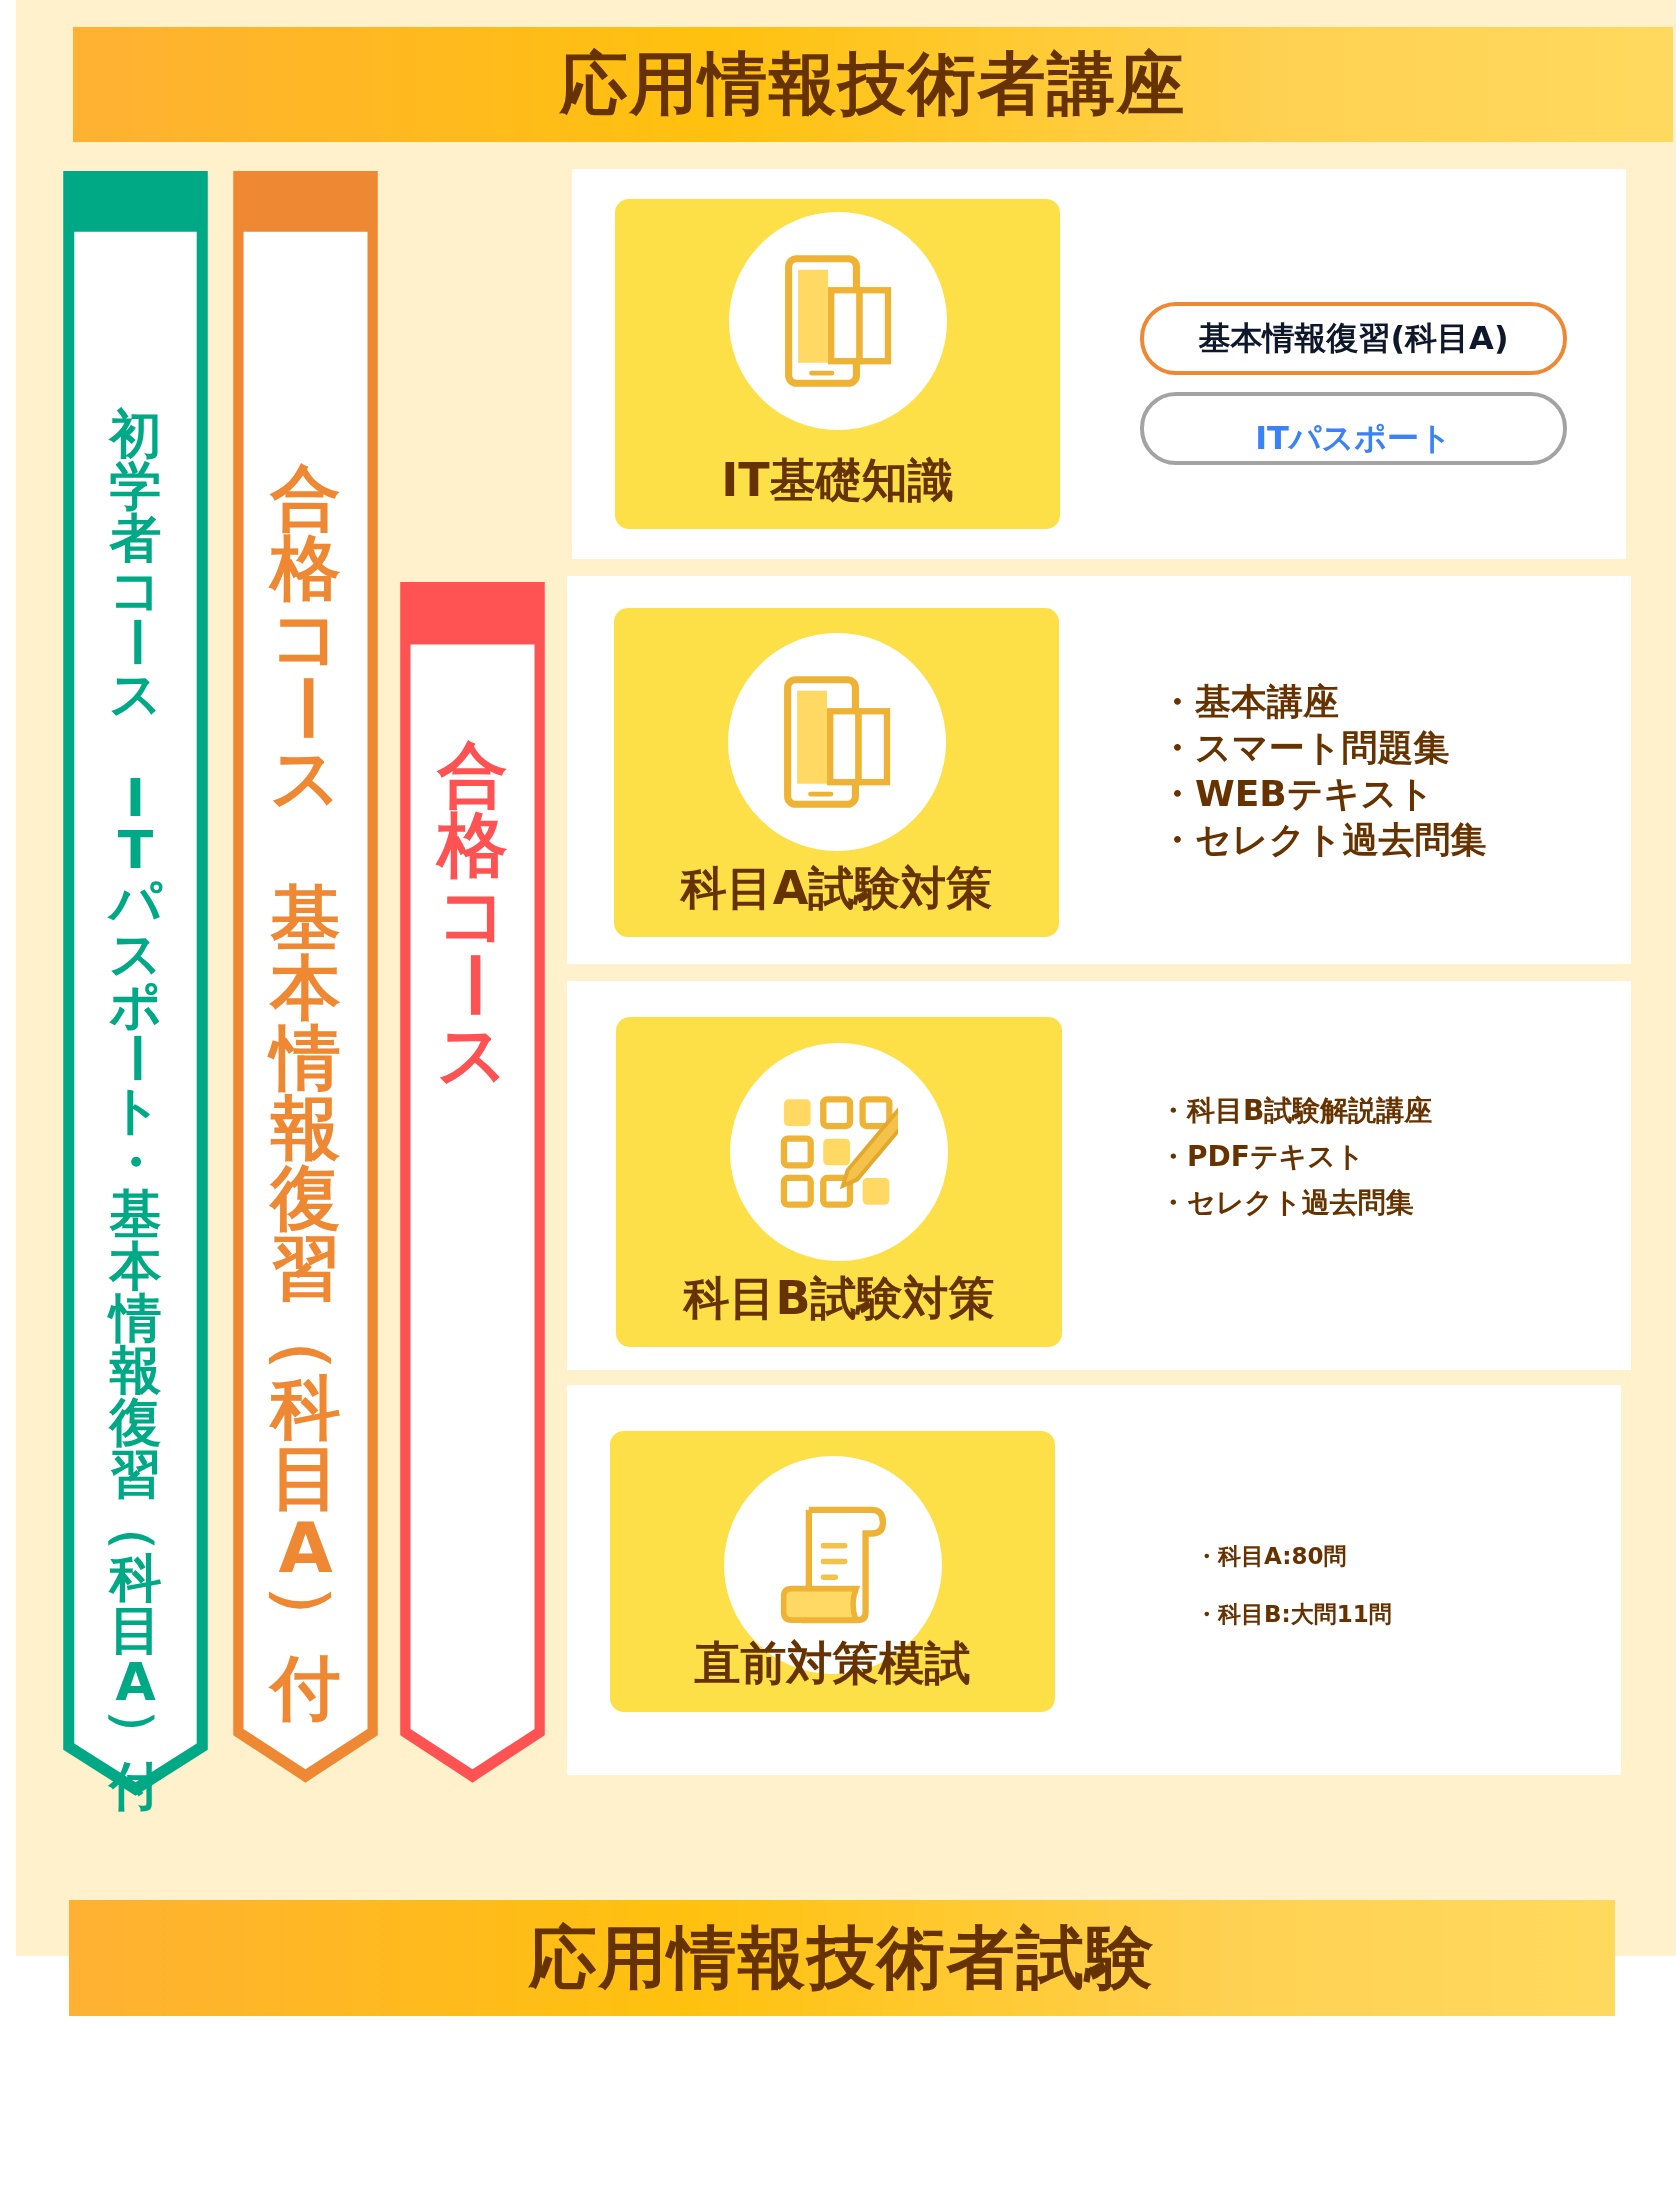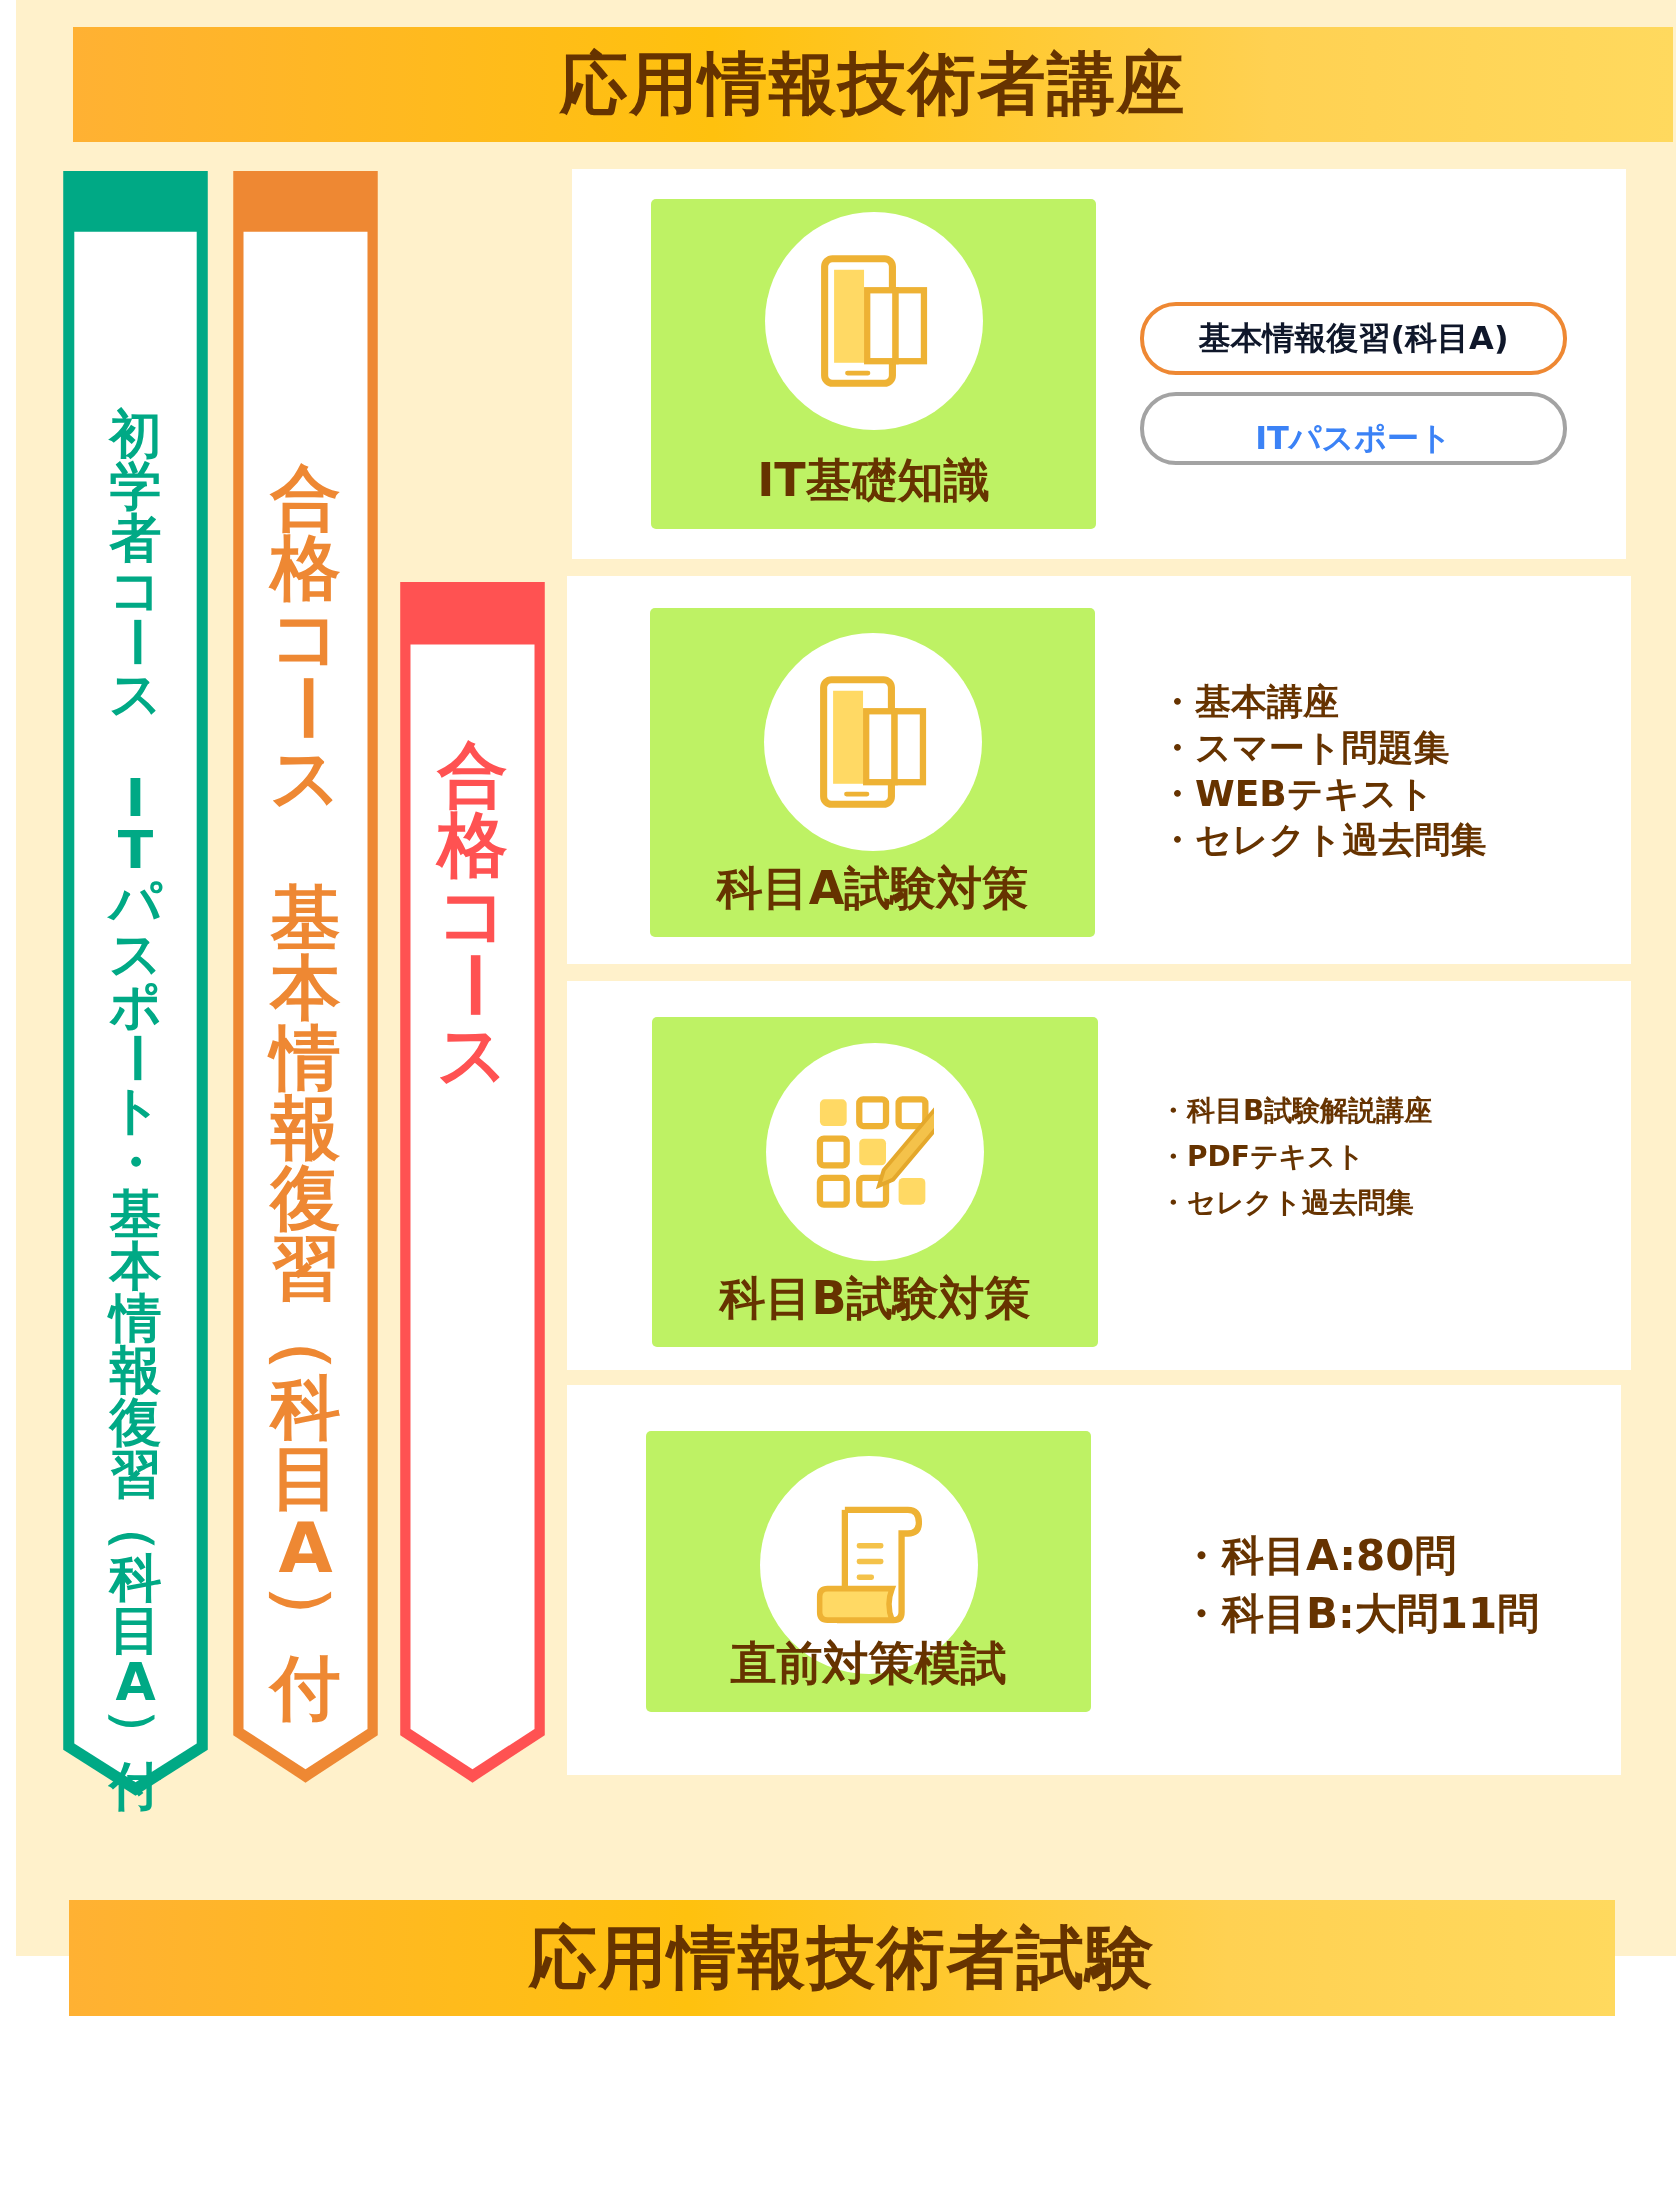--- a/index.html
+++ b/index.html
@@ -15,21 +15,21 @@
   .ribbon { position: absolute; }
   .ribbon svg { position: absolute; left: 0; top: 0; }
   .ribbon .rtext { position: absolute; left: 0; right: 0; display: flex; flex-direction: column;
                    align-items: center; font-weight: bold; line-height: 1; }
   .ribbon .rtext span { display: block; text-align: center; }
   .green .rtext { color: #00a985; font-size: 52px; top: 237px; }
   .orange .rtext { color: #ee8833; font-size: 70px; top: 292px; }
   .red .rtext { color: #ff5252; font-size: 70px; top: 727px; }
 
   .panel { position: absolute; background: #ffffff; }
-  .card { position: absolute; background: #bef264; border-radius: 5px; margin-left: 36px; }
+  .card { position: absolute; background: #fde047; border-radius: 14px; }
   .circle { position: absolute; width: 218px; height: 218px; border-radius: 50%; background: #ffffff;
             left: 50%; margin-left: -109px; top: 32px; display: flex; align-items: center; justify-content: center; }
   .card-title { position: absolute; left: 0; right: 0; bottom: 17.4px; text-align: center;
                 color: #663300; font-weight: bold; font-size: 46px; }
   .pill { position: absolute; left: 1140px; width: 427px; height: 73px; border-radius: 36px; background: #fff;
           display: flex; align-items: center; justify-content: center; font-weight: bold; font-size: 32px; }
   .pill.orange-pill { border: 4px solid #ee8833; color: #0f172a; }
   .pill.green-pill { border: 4px solid #a3a3a3; color: #3b82f6; align-items: flex-end; }
   .list { position: absolute; color: #663300; font-size: 36px; line-height: 46px; font-weight: bold; }
   .list li { list-style: none; white-space: nowrap; }
@@ -194,21 +194,21 @@
         <path d="M40 10 H120 Q134 10 134 26 Q134 40 120 40 H112 V140 Q112 150 102 150 H30" fill="#fff" stroke="#eeb234" stroke-width="8"></path>
         <line x1="40" y1="10" x2="40" y2="110" stroke="#eeb234" stroke-width="8"></line>
         <rect x="55" y="52" width="34" height="7" rx="3" fill="#f4c24a"></rect>
         <rect x="55" y="72" width="34" height="7" rx="3" fill="#f4c24a"></rect>
         <rect x="55" y="92" width="22" height="7" rx="3" fill="#f4c24a"></rect>
         <path d="M8 120 Q8 110 18 110 H100 Q92 130 100 150 H18 Q8 150 8 140 Z" fill="#ffd964" stroke="#eeb234" stroke-width="7"></path>
       </svg>
     </div>
     <div class="card-title">直前対策模試</div>
   </div>
-  <ul class="list" style="left:613px; top:142px; font-size:42px; line-height:58px;">
+  <ul class="list" style="left:628px; top:142px; font-size:23px; line-height:58px;">
     <li>科目A:80問</li>
     <li>科目B:大問11問</li>
   </ul>
 </div>
 
 <div class="band bottom">
   <span>応用情報技術者試験</span>
 </div>
 
 

